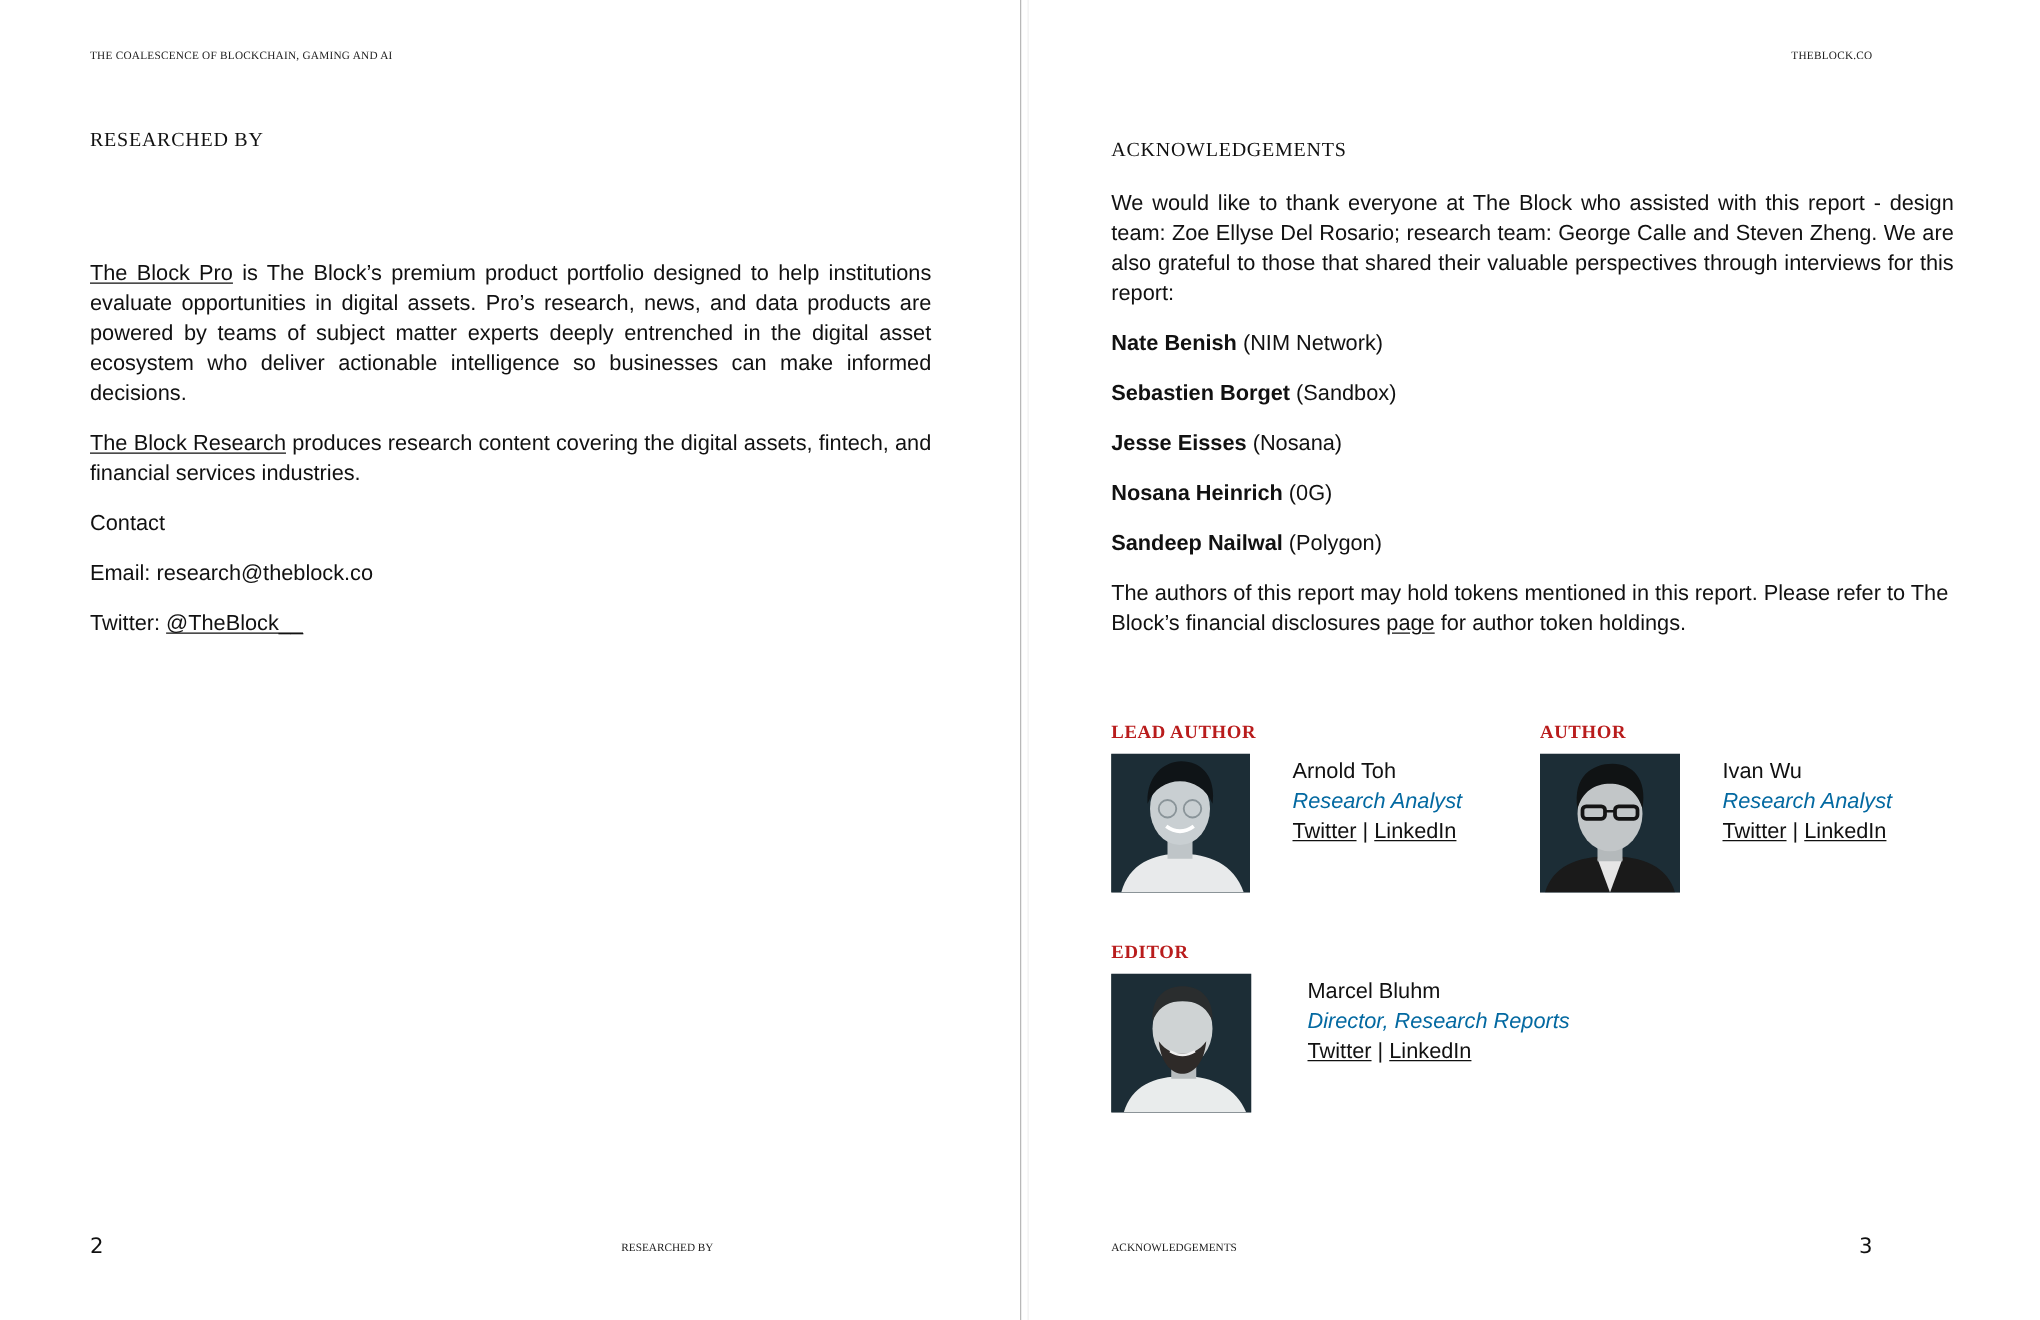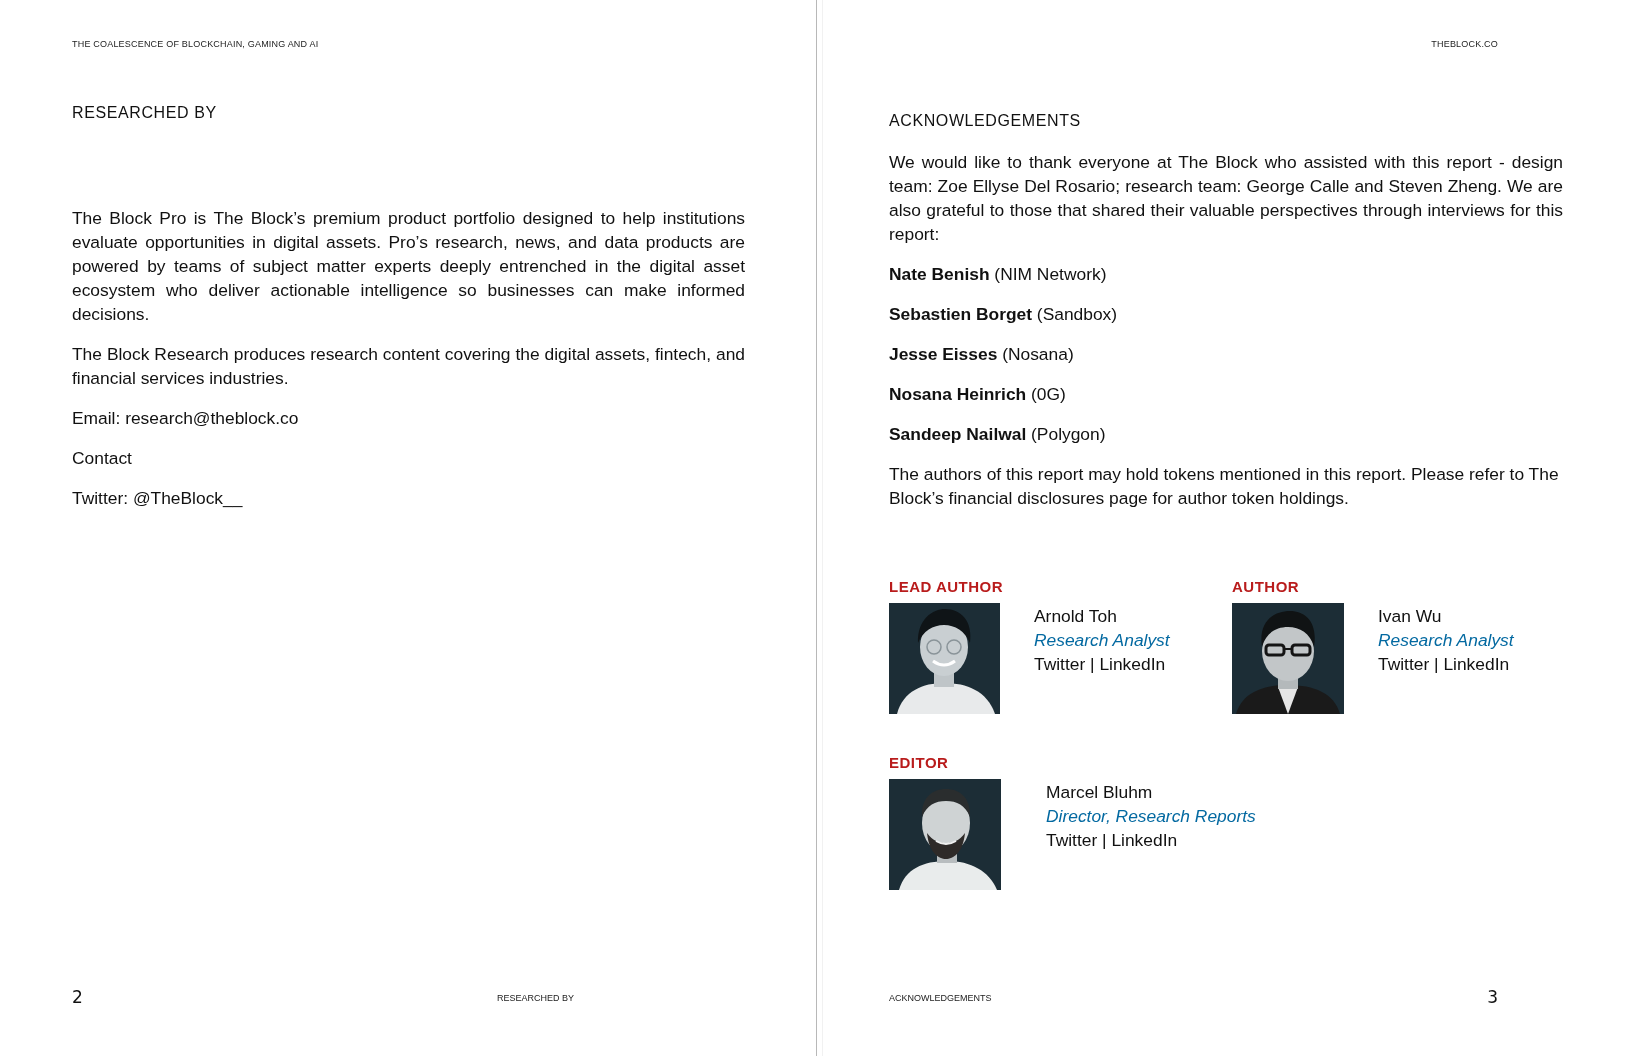--- a/index.html
+++ b/index.html
@@ -6,27 +6,27 @@
     body {
       width: 1632px; height: 1056px; background: #ffffff; position: relative; overflow: hidden;
       font-family: "Liberation Sans", sans-serif; color: #111111;
     }
     .page { position: absolute; top: 0; height: 1056px; width: 816px; }
     .page-left { left: 0; }
     .page-right { left: 817px; width: 815px; }
     .divider { position: absolute; left: 816px; top: 0; width: 1px; height: 1056px; background: #b8b8b8; }
     .divider2 { position: absolute; left: 822px; top: 0; width: 1px; height: 1056px; background: #f1f1f1; }
 
-    .mono { font-family: Liberation Sans, sans-serif; }
+    .mono { font-family: Liberation Serif, serif; }
     .running-head { position: absolute; top: 39px; font-size: 9px; letter-spacing: 0.2px; color: #222; }
     .section-title { position: absolute; font-size: 16px; letter-spacing: 0.6px; color: #111; }
     .body-text { font-size: 17.4px; line-height: 24px; color: #111; }
     .justify { text-align: justify; }
     .para { margin: 0 0 16px 0; }
-    a, .link { color: #111; text-underline-offset: 2px; cursor: pointer; }
+    a, .link { color: #111; text-decoration: underline; text-underline-offset: 2px; cursor: pointer; }
 
     .left-content { position: absolute; left: 72px; top: 206px; width: 673px; }
     .right-content { position: absolute; left: 72px; top: 150px; width: 674px; }
 
     .footer-num { position: absolute; top: 987px; font-size: 17px; font-family: "DejaVu Sans", sans-serif; color: #111; }
     .footer-label { position: absolute; top: 993px; font-size: 9px; color: #222; }
 
     .role-label { position: absolute; font-size: 15px; letter-spacing: 0.5px; font-weight: bold; color: #b91c1c; }
     .photo { position: absolute; width: 111px; height: 111px; background: #1c2d36; overflow: hidden; }
     .person-info { position: absolute; font-size: 17.4px; line-height: 24px; }
@@ -41,24 +41,24 @@
   <div class="running-head mono" style="left:72px;">THE COALESCENCE OF BLOCKCHAIN, GAMING AND AI</div>
   <div class="section-title mono" style="left:72px; top:104px;">RESEARCHED BY</div>
 
   <div class="left-content body-text">
     <p class="para justify">
       <a>The Block Pro</a><span> is The Block’s premium product portfolio designed to help institutions evaluate opportunities in digital assets. Pro’s research, news, and data products are powered by teams of subject matter experts deeply entrenched in the digital asset ecosystem who deliver actionable intelligence so businesses can make informed decisions.</span>
     </p>
     <p class="para justify">
       <a>The Block Research</a><span> produces research content covering the digital assets, fintech, and financial services industries.</span>
     </p>
+    <p class="para">Contact</p>
     <p class="para">
       <span>Email: </span><span>research@theblock.co</span>
     </p>
-    <p class="para">Contact</p>
     <p class="para">
       <span>Twitter: </span><a>@TheBlock__</a>
     </p>
   </div>
 
   <div class="footer-num" style="left:72px;">2</div>
   <div class="footer-label mono" style="left:497px;">RESEARCHED BY</div>
 </div>
 
 <div class="divider"></div>

